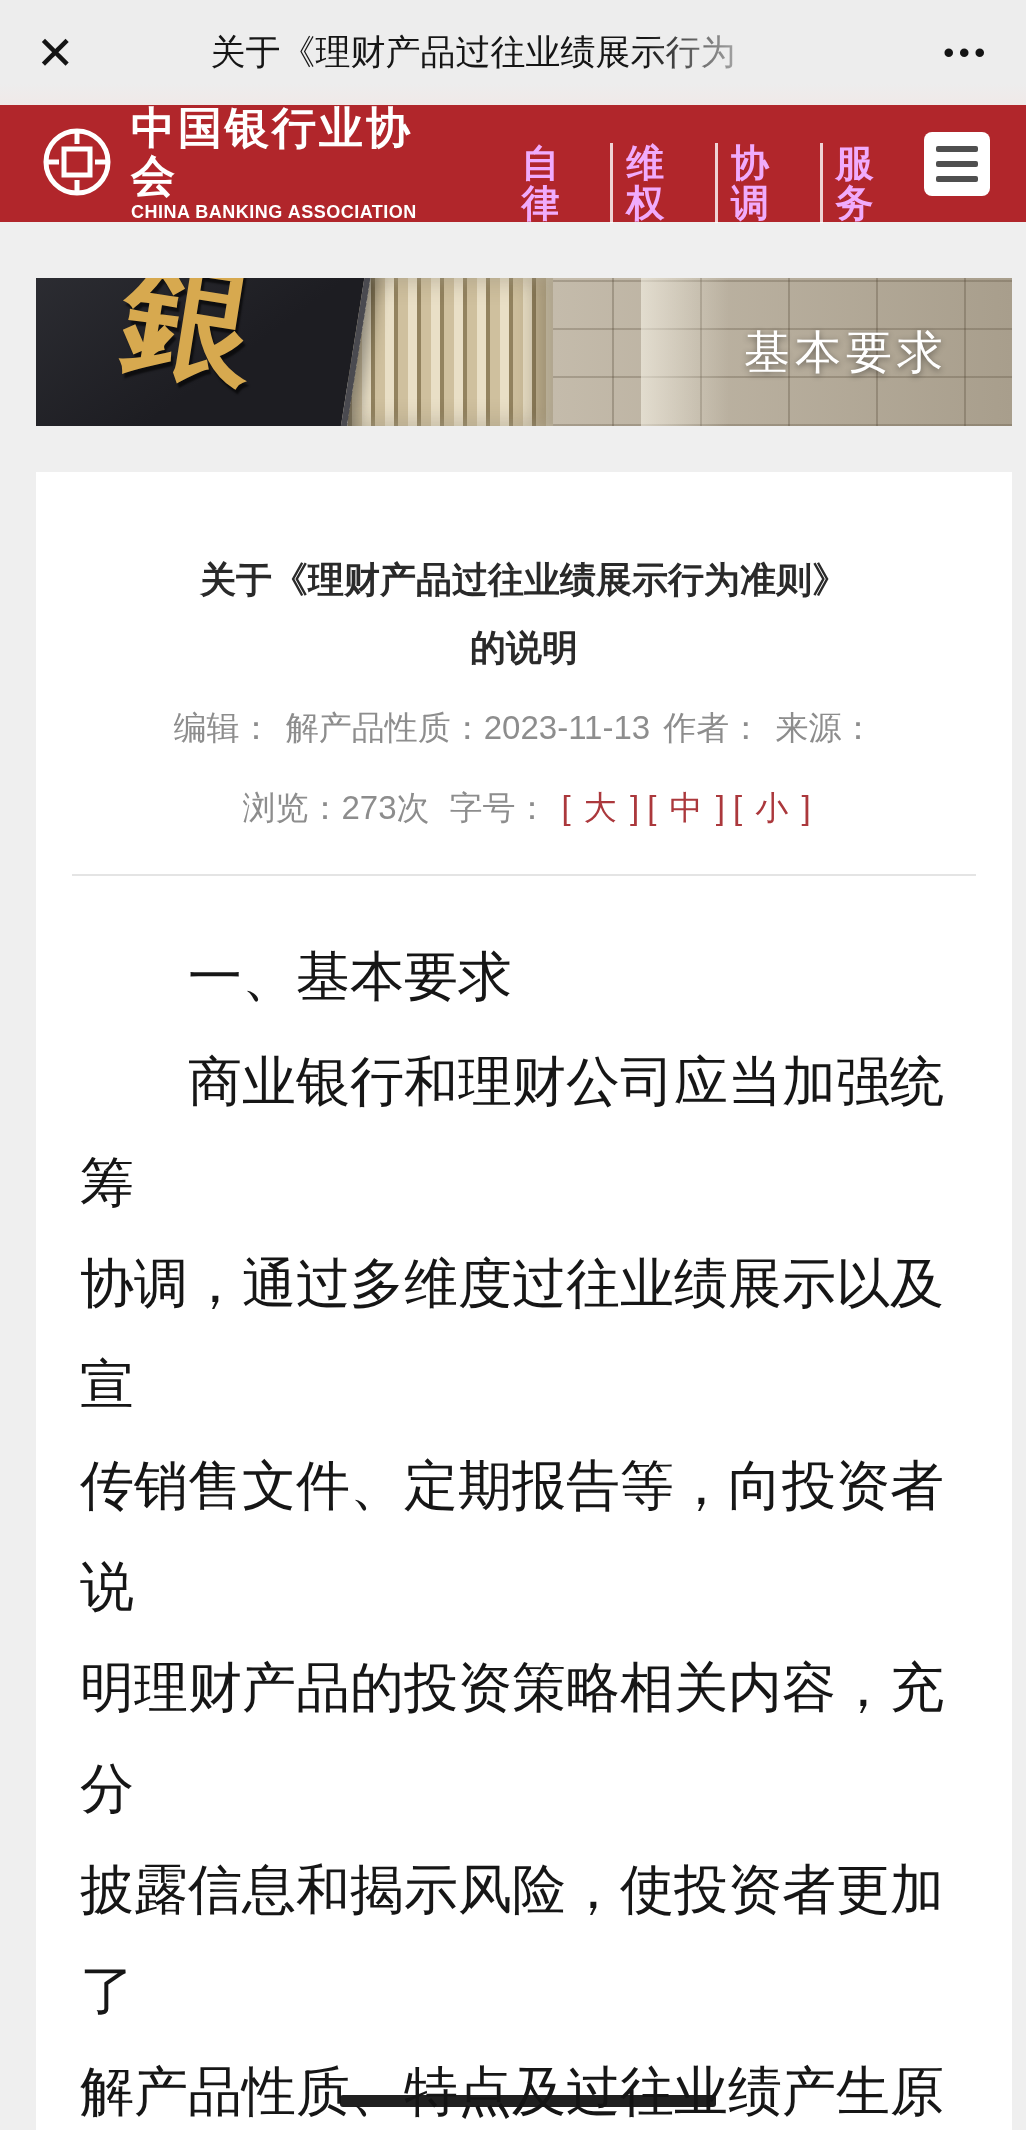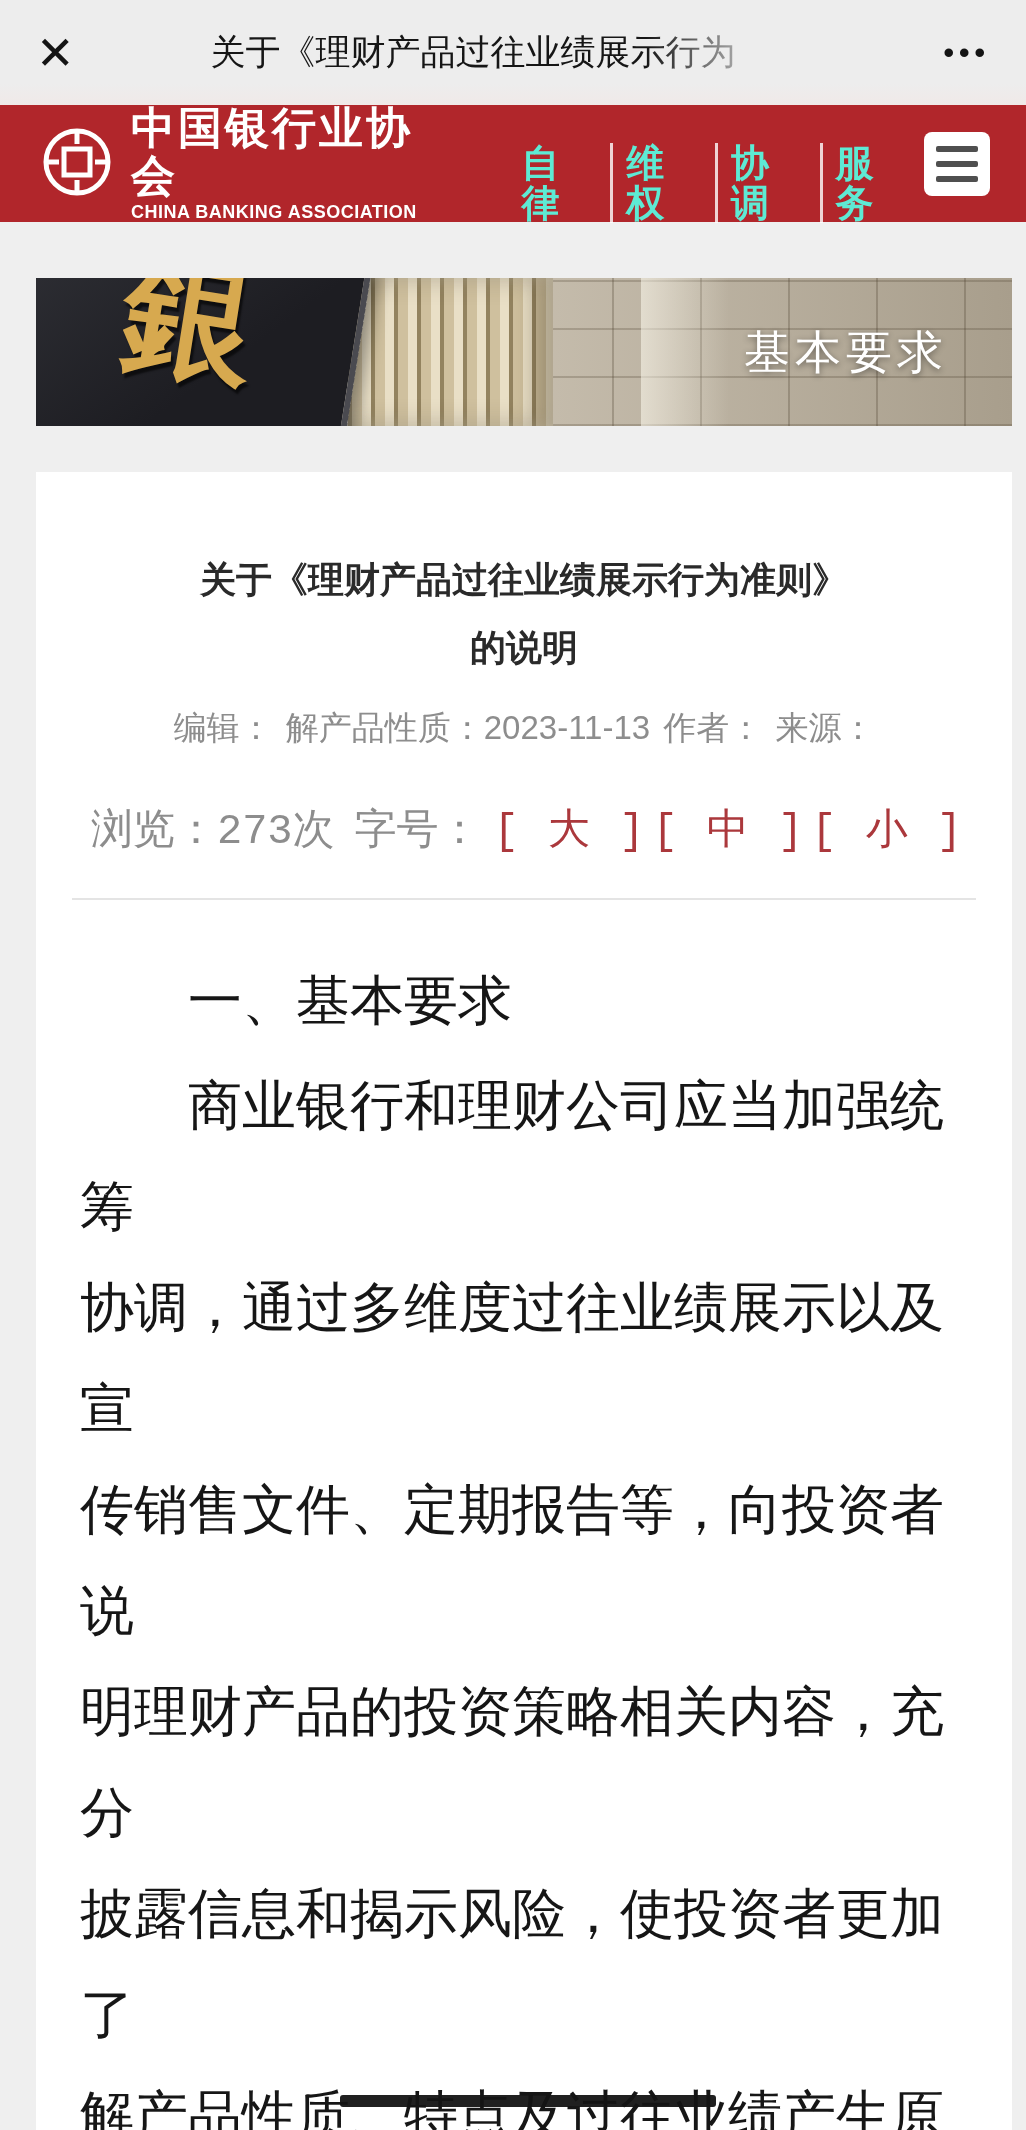--- a/index.html
+++ b/index.html
@@ -30,21 +30,21 @@
 
   
   .site-header {
     height:117px; box-sizing:border-box; background:#b1262b;
     display:flex; align-items:center; padding:0 36px 0 40px;
   }
   .logo-wrap { display:flex; align-items:center; cursor:pointer; }
   .org { margin-left:17px; color:#fff; }
   .org-cn { font-size:44px; font-weight:bold; letter-spacing:3px; line-height:48px; }
   .org-en { font-size:18px; font-weight:bold; letter-spacing:0.5px; margin-top:2px; white-space:nowrap; }
-  .slogan { margin-left:50px; margin-top:38px; display:flex; align-items:center; color:#5eead4; font-size:38px; font-weight:bold; font-family:"Liberation Serif","DejaVu Serif",serif; }
+  .slogan { margin-left:50px; margin-top:38px; display:flex; align-items:center; color:#f0abfc; font-size:38px; font-weight:bold; font-family:"Liberation Serif","DejaVu Serif",serif; }
   .slogan span { padding:0 13px; line-height:40px; }
   .slogan span + span { border-left:3px solid rgba(255,255,255,.8); }
   .hamburger {
     margin-left:auto; width:66px; height:64px; background:#fff; border-radius:8px;
     display:flex; flex-direction:column; justify-content:center; align-items:center; gap:9px; cursor:pointer;
   }
   .hamburger i { width:42px; height:6px; background:#4f4f4f; border-radius:2px; }
 
   
   .banner { position:relative; margin:56px 0 0 36px; width:976px; height:148px; overflow:hidden; background:#b6ad9d; }
@@ -84,21 +84,21 @@
   }
 
   
   .card { margin:46px 0 0 36px; width:976px; box-sizing:border-box; background:#fff; padding:74px 40px 60px; }
   .article-title {
     margin:0; font-size:36px; line-height:68px; font-weight:bold; color:#2a2a2a;
     text-align:center; white-space:pre-line;
   }
   .meta-row1 { margin-top:26px; text-align:center; font-size:33px; line-height:40px; color:#8d8d8d; white-space:nowrap; }
   .meta-row1 .grp { margin:0 2px; }
-  .meta-row2 { margin-top:64px; display:flex; justify-content:center; align-items:center; font-size:42px; line-height:40px; color:#8d8d8d;font-family:Liberation Mono, monospace; }
+  .meta-row2 { margin-top:40px; display:flex; justify-content:center; align-items:center; font-size:33px; line-height:40px; color:#8d8d8d; }
   .meta-row2 .grp { margin:0 10px; }
   .size-btn { color:#ab383c; margin:0 3px; cursor:pointer; letter-spacing:2px; }
   .divider { height:2px; background:#e4e4e4; margin:46px -4px 0; }
 
   .art-body { color:#161616; }
   .art-h, .art-p { margin:4px; font-size:54px; line-height:101px; text-indent:2em; white-space:pre-line; }
   .art-h.first { margin-top:50px; }
 
   
   .artifact-bar {

